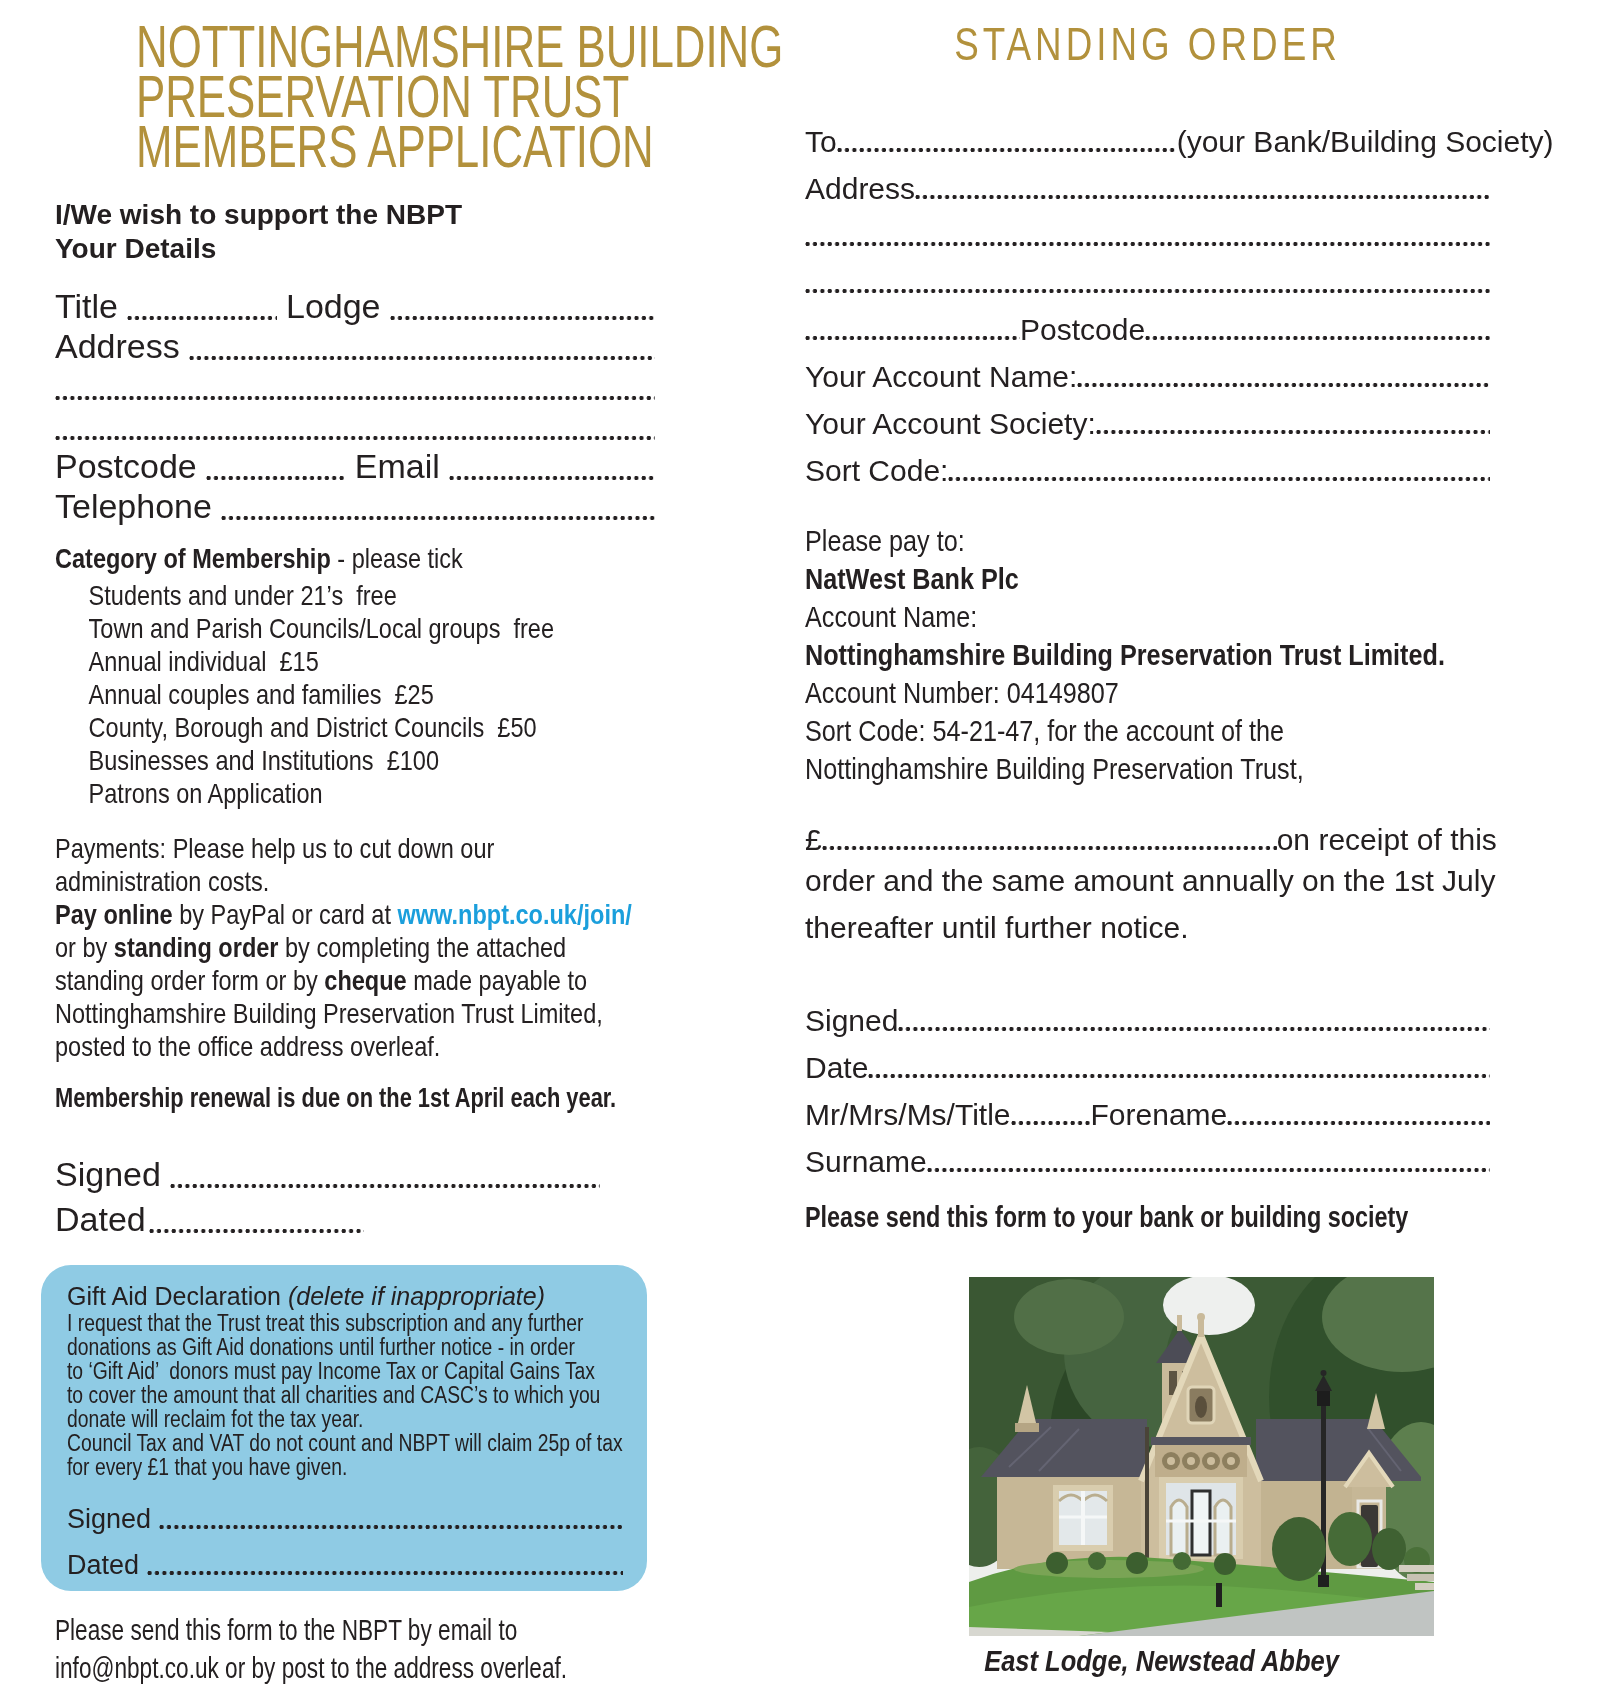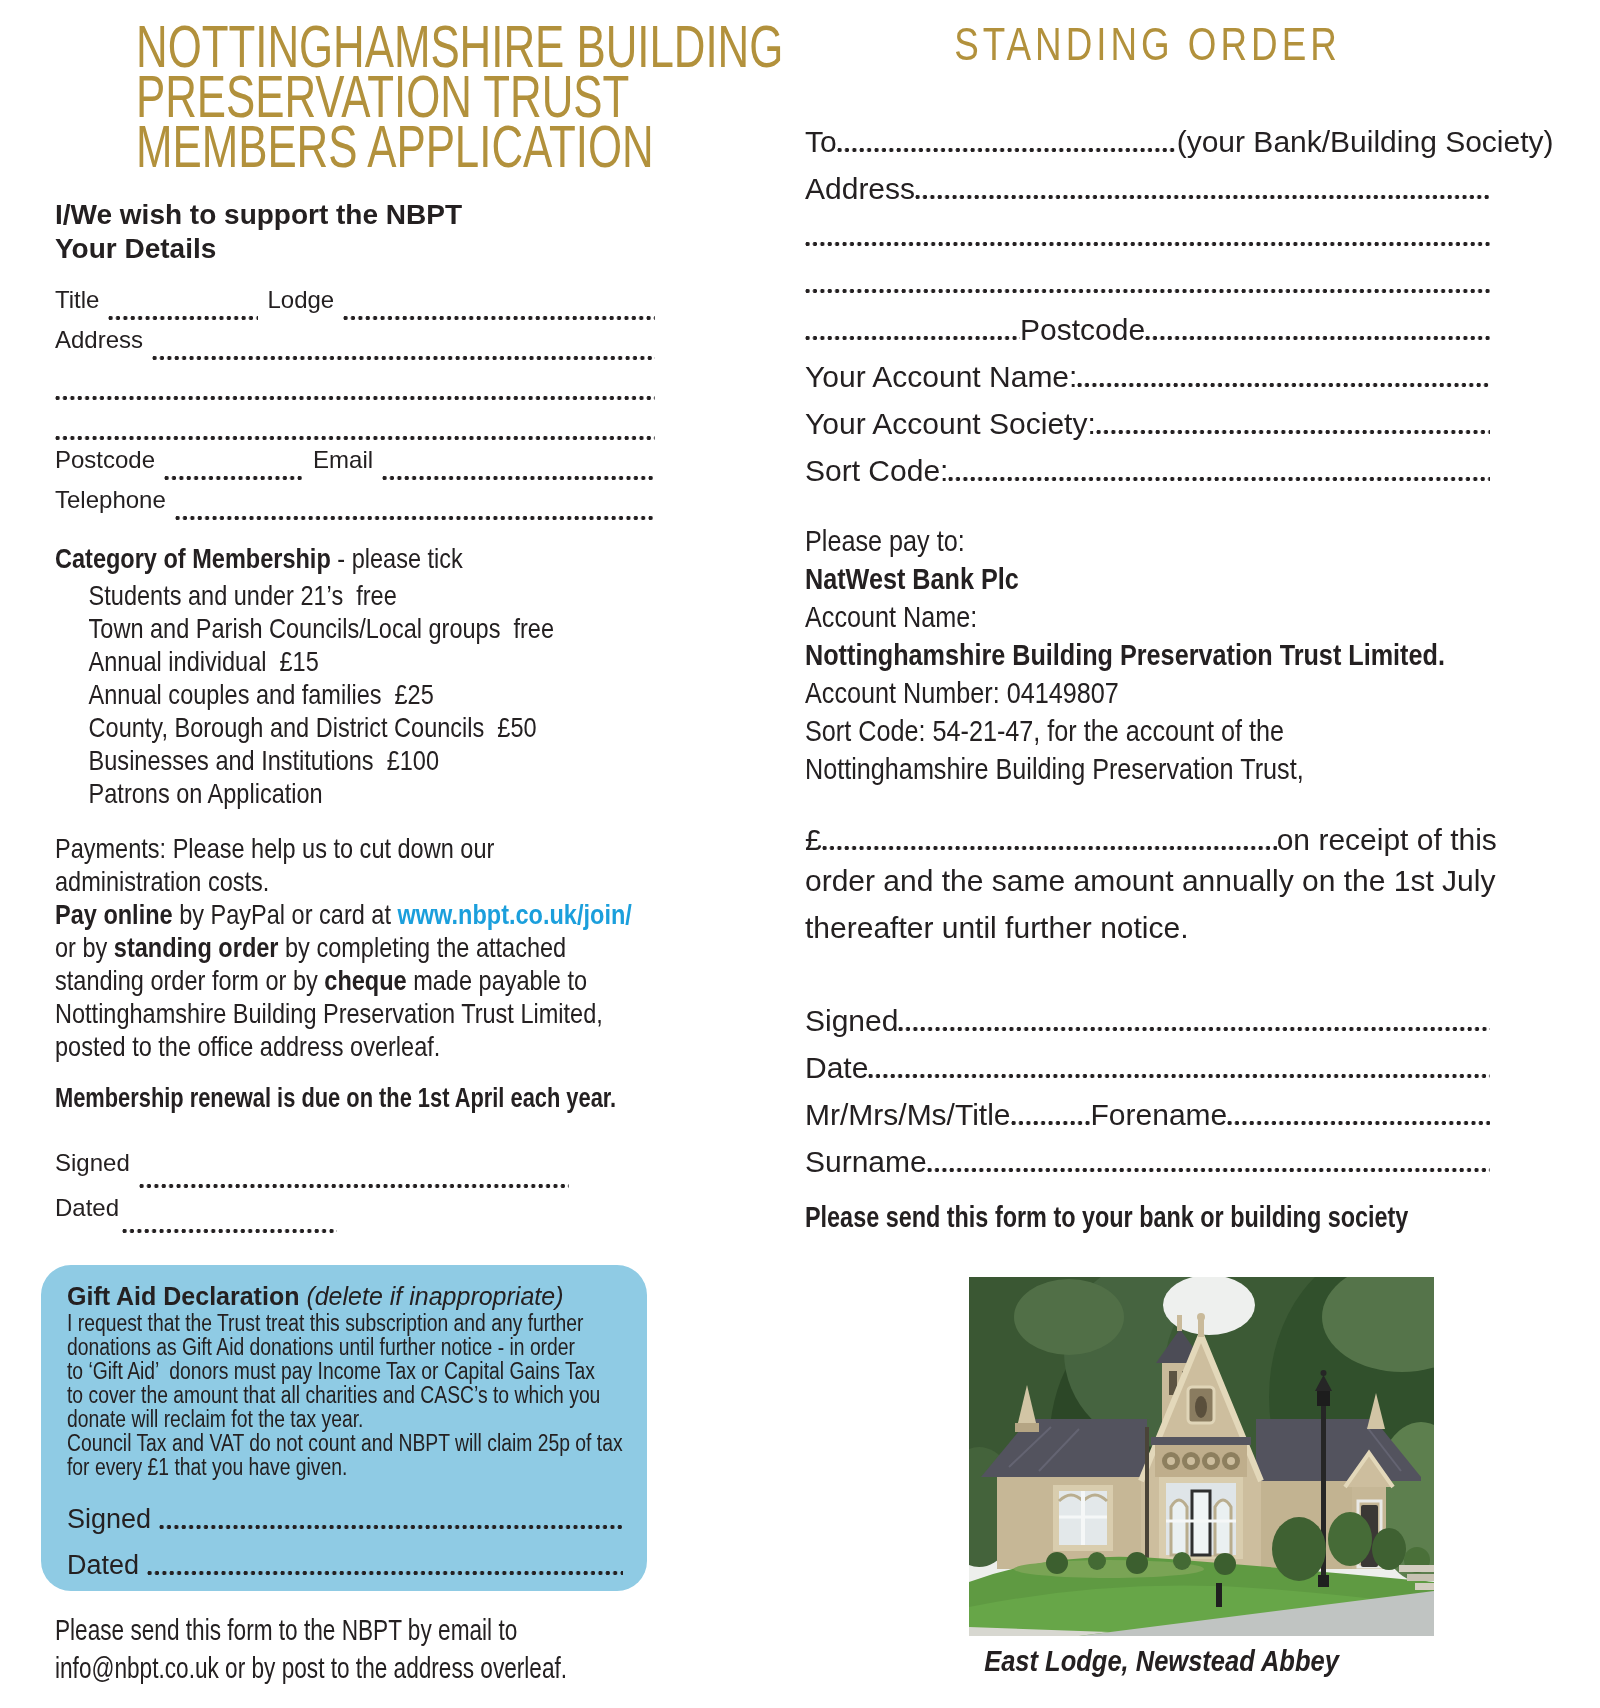--- a/index.html
+++ b/index.html
@@ -14,21 +14,21 @@
   .so-title{font-size:46px;line-height:52px;color:#b2913c;text-align:center;letter-spacing:5px;font-weight:400;}
   .so-title div{transform:scaleX(0.80);transform-origin:50% 50%;white-space:pre;}
 
   
   .fit84{transform:scaleX(0.84);transform-origin:0 0;width:714px;}
   .fit78{transform:scaleX(0.78);transform-origin:0 0;width:769px;}
   .pre{white-space:pre;}
 
   .intro{margin-top:26px;font-size:28px;line-height:34px;font-weight:bold;}
   .fields{margin-top:20px;}
-  .row{display:flex;align-items:flex-start;gap:9px;height:40px;font-size:24px;}
+  .row{display:flex;align-items:flex-end;gap:9px;height:40px;font-size:34px;}
   .row .lbl{white-space:pre;}
   .dots{flex:1 1 auto;height:6px;align-self:flex-end;margin-bottom:5px;
         background-image:radial-gradient(circle at 2.6px 3px,#242021 1.9px,transparent 2.4px);
         background-size:7.4px 6px;background-repeat:repeat-x;background-position:0 0;}
   .w150{flex:0 0 150px;} .w140{flex:0 0 140px;} .w430{flex:0 0 430px;} .w215{flex:0 0 215px;}
   .w340{flex:0 0 340px;} .w460{flex:0 0 455px;} .w80{flex:0 0 80px;}
   .tight{gap:3px;}
 
   .membership{margin-top:16px;font-size:28px;}
   .membership .mhead{line-height:34px;white-space:pre;}
@@ -41,21 +41,21 @@
   .payments .link{color:#1b9fdc;font-weight:bold;cursor:pointer;}
 
   .renewal{margin-top:18px;font-size:28px;line-height:34px;font-weight:bold;white-space:pre;}
 
   .sign-rows{margin-top:34px;}
   .sign-rows .row{height:45px;}
 
   .giftaid-box{margin-top:26px;margin-left:-14px;width:556px;background:#8fcbe4;border-radius:30px;
                padding:16px 24px 10px 26px;}
   .giftaid-box .gahead{font-size:25px;line-height:30px;white-space:pre;}
-  .giftaid-box .gahead b{font-weight:bold;}
+  .giftaid-box .gahead b{font-weight:normal;}
   .giftaid-box .gahead i{font-style:italic;font-weight:normal;}
   .gabody{font-size:23px;}
   .gabody div{line-height:24px;white-space:pre;}
   .row-b{display:flex;align-items:flex-end;gap:8px;height:40px;font-size:27px;}
   .row-b .lbl{white-space:pre;}
   .ga-signed{margin-top:16px;}
   .ga-dated{margin-top:6px;}
 
   .left-footer{margin-top:20px;font-size:29px;}
   .left-footer div{line-height:38px;white-space:pre;}

